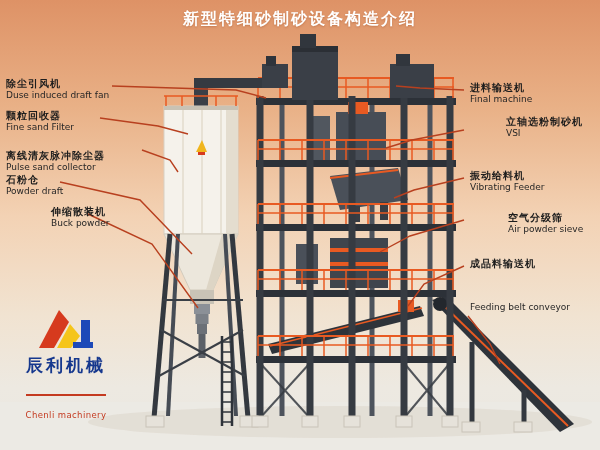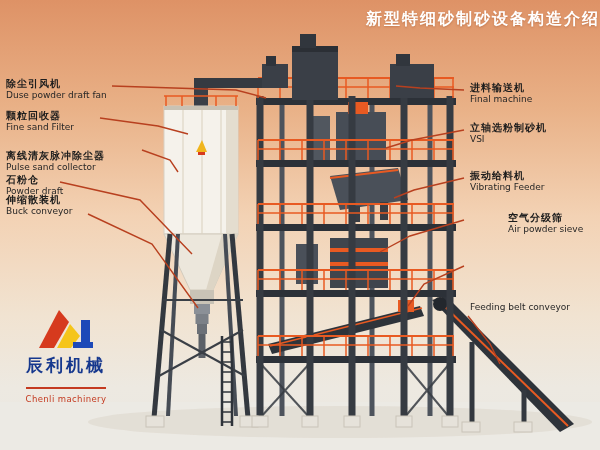--- a/index.html
+++ b/index.html
@@ -4,37 +4,37 @@
 <style>
   * { margin:0; padding:0; box-sizing:border-box; }
   html,body { width:600px; height:450px; }
   #canvas {
     position:relative; width:600px; height:450px; overflow:hidden;
     background: linear-gradient(180deg, #de9266 0%, #e9b187 24%, #f3d2b4 48%, #f1e3d1 70%, #ede9e1 86%, #eae7e1 100%);
     font-family:"DejaVu Sans","Liberation Sans",sans-serif;
   }
   .layer { position:absolute; left:0; top:0; width:600px; height:450px; pointer-events:none; }
   .title {
-    position:absolute; top:9px; left:0; right:0; text-align:right;
+    position:absolute; top:9px; left:0; right:0; text-align:center;
     color:#ffffff; font-size:16px; font-weight:bold; letter-spacing:2px;
     text-shadow:0 1px 2px rgba(140,60,20,.35);
   }
   .label { position:absolute; }
   .label .zh { font-size:10px; font-weight:bold; color:#1d1d1d; letter-spacing:1px; line-height:1.15; }
   .label .en { font-size:9px; color:#262626; margin-top:1px; line-height:1.1; }
   #left-col .label { left:6px; max-width:142px; }
   #right-col .label { left:470px; max-width:128px; }
   .logo { position:absolute; left:16px; top:306px; width:100px; text-align:center; }
   .logo .mark { display:block; margin:0 auto 2px auto; }
   .logo .zh {
     font-family:"DejaVu Serif","Liberation Serif",serif;
     font-size:17px; font-weight:bold; color:#16388e; letter-spacing:3px;
-    border-bottom:2px solid #c43a20; padding-bottom:10px; display:inline-block;
+    border-bottom:2px solid #c43a20; padding-bottom:17px; display:inline-block;
   }
-  .logo .en { font-size:8.5px; color:#c43a20; margin-top:5px; letter-spacing:.4px; }
+  .logo .en { font-size:8.5px; color:#c43a20; margin-top:14px; letter-spacing:.4px; }
 </style>
 </head>
 <body>
 
 <div id="canvas">
 
   <svg class="layer" viewBox="0 0 600 450">
     <defs>
       <g id="rail">
         <line x1="258" y1="0" x2="454" y2="0" stroke="#e85a22" stroke-width="2.2"></line>
@@ -222,57 +222,58 @@
       <polyline points="464,266 424,284 408,306"></polyline>
       <polyline points="468,316 490,344 500,364"></polyline>
     </g>
   </svg>
 
   <div class="title">新型特细砂制砂设备构造介绍</div>
 
   <div id="left-col">
       <div class="label" style="top: 78px;">
         <div class="zh">除尘引风机</div>
-        <div class="en">Duse powder draft fan</div>
+        <div class="en">Duse induced draft fan</div>
       </div>
       <div class="label" style="top: 110px;">
         <div class="zh">颗粒回收器</div>
         <div class="en">Fine sand Filter</div>
       </div>
       <div class="label" style="top: 150px;">
         <div class="zh">离线清灰脉冲除尘器</div>
         <div class="en">Pulse sand collector</div>
       </div>
       <div class="label" style="top: 174px;">
         <div class="zh">石粉仓</div>
         <div class="en">Powder draft</div>
       </div>
-      <div class="label" style="top: 194px;">
+      <div class="label" style="top: 206px; margin-left: 45px;">
         <div class="zh">伸缩散装机</div>
-        <div class="en">Buck conveyor</div>
+        <div class="en">Buck powder</div>
       </div>
     </div>
   <div id="right-col">
       <div class="label" style="top: 82px;">
         <div class="zh">进料输送机</div>
         <div class="en">Final machine</div>
       </div>
-      <div class="label" style="top: 122px;">
+      <div class="label" style="top: 116px; margin-left: 36px;">
         <div class="zh">立轴选粉制砂机</div>
         <div class="en">VSI</div>
       </div>
       <div class="label" style="top: 170px;">
         <div class="zh">振动给料机</div>
         <div class="en">Vibrating Feeder</div>
       </div>
       <div class="label" style="top: 212px; margin-left: 38px;">
         <div class="zh">空气分级筛</div>
         <div class="en">Air powder sieve</div>
       </div>
       <div class="label" style="top: 258px;">
+        <div class="zh">成品料输送机</div>
       </div>
       <div class="label" style="top: 302px;">
         <div class="en">Feeding belt conveyor</div>
       </div>
     </div>
 
   <div class="logo">
     <svg class="mark" width="62" height="46" viewBox="0 0 62 46">
       <polygon points="4,42 24,4 34,16 19,42" fill="#d63a1e"></polygon>
       <polygon points="22,42 35,18 45,30 36,42" fill="#f5c51a"></polygon>

